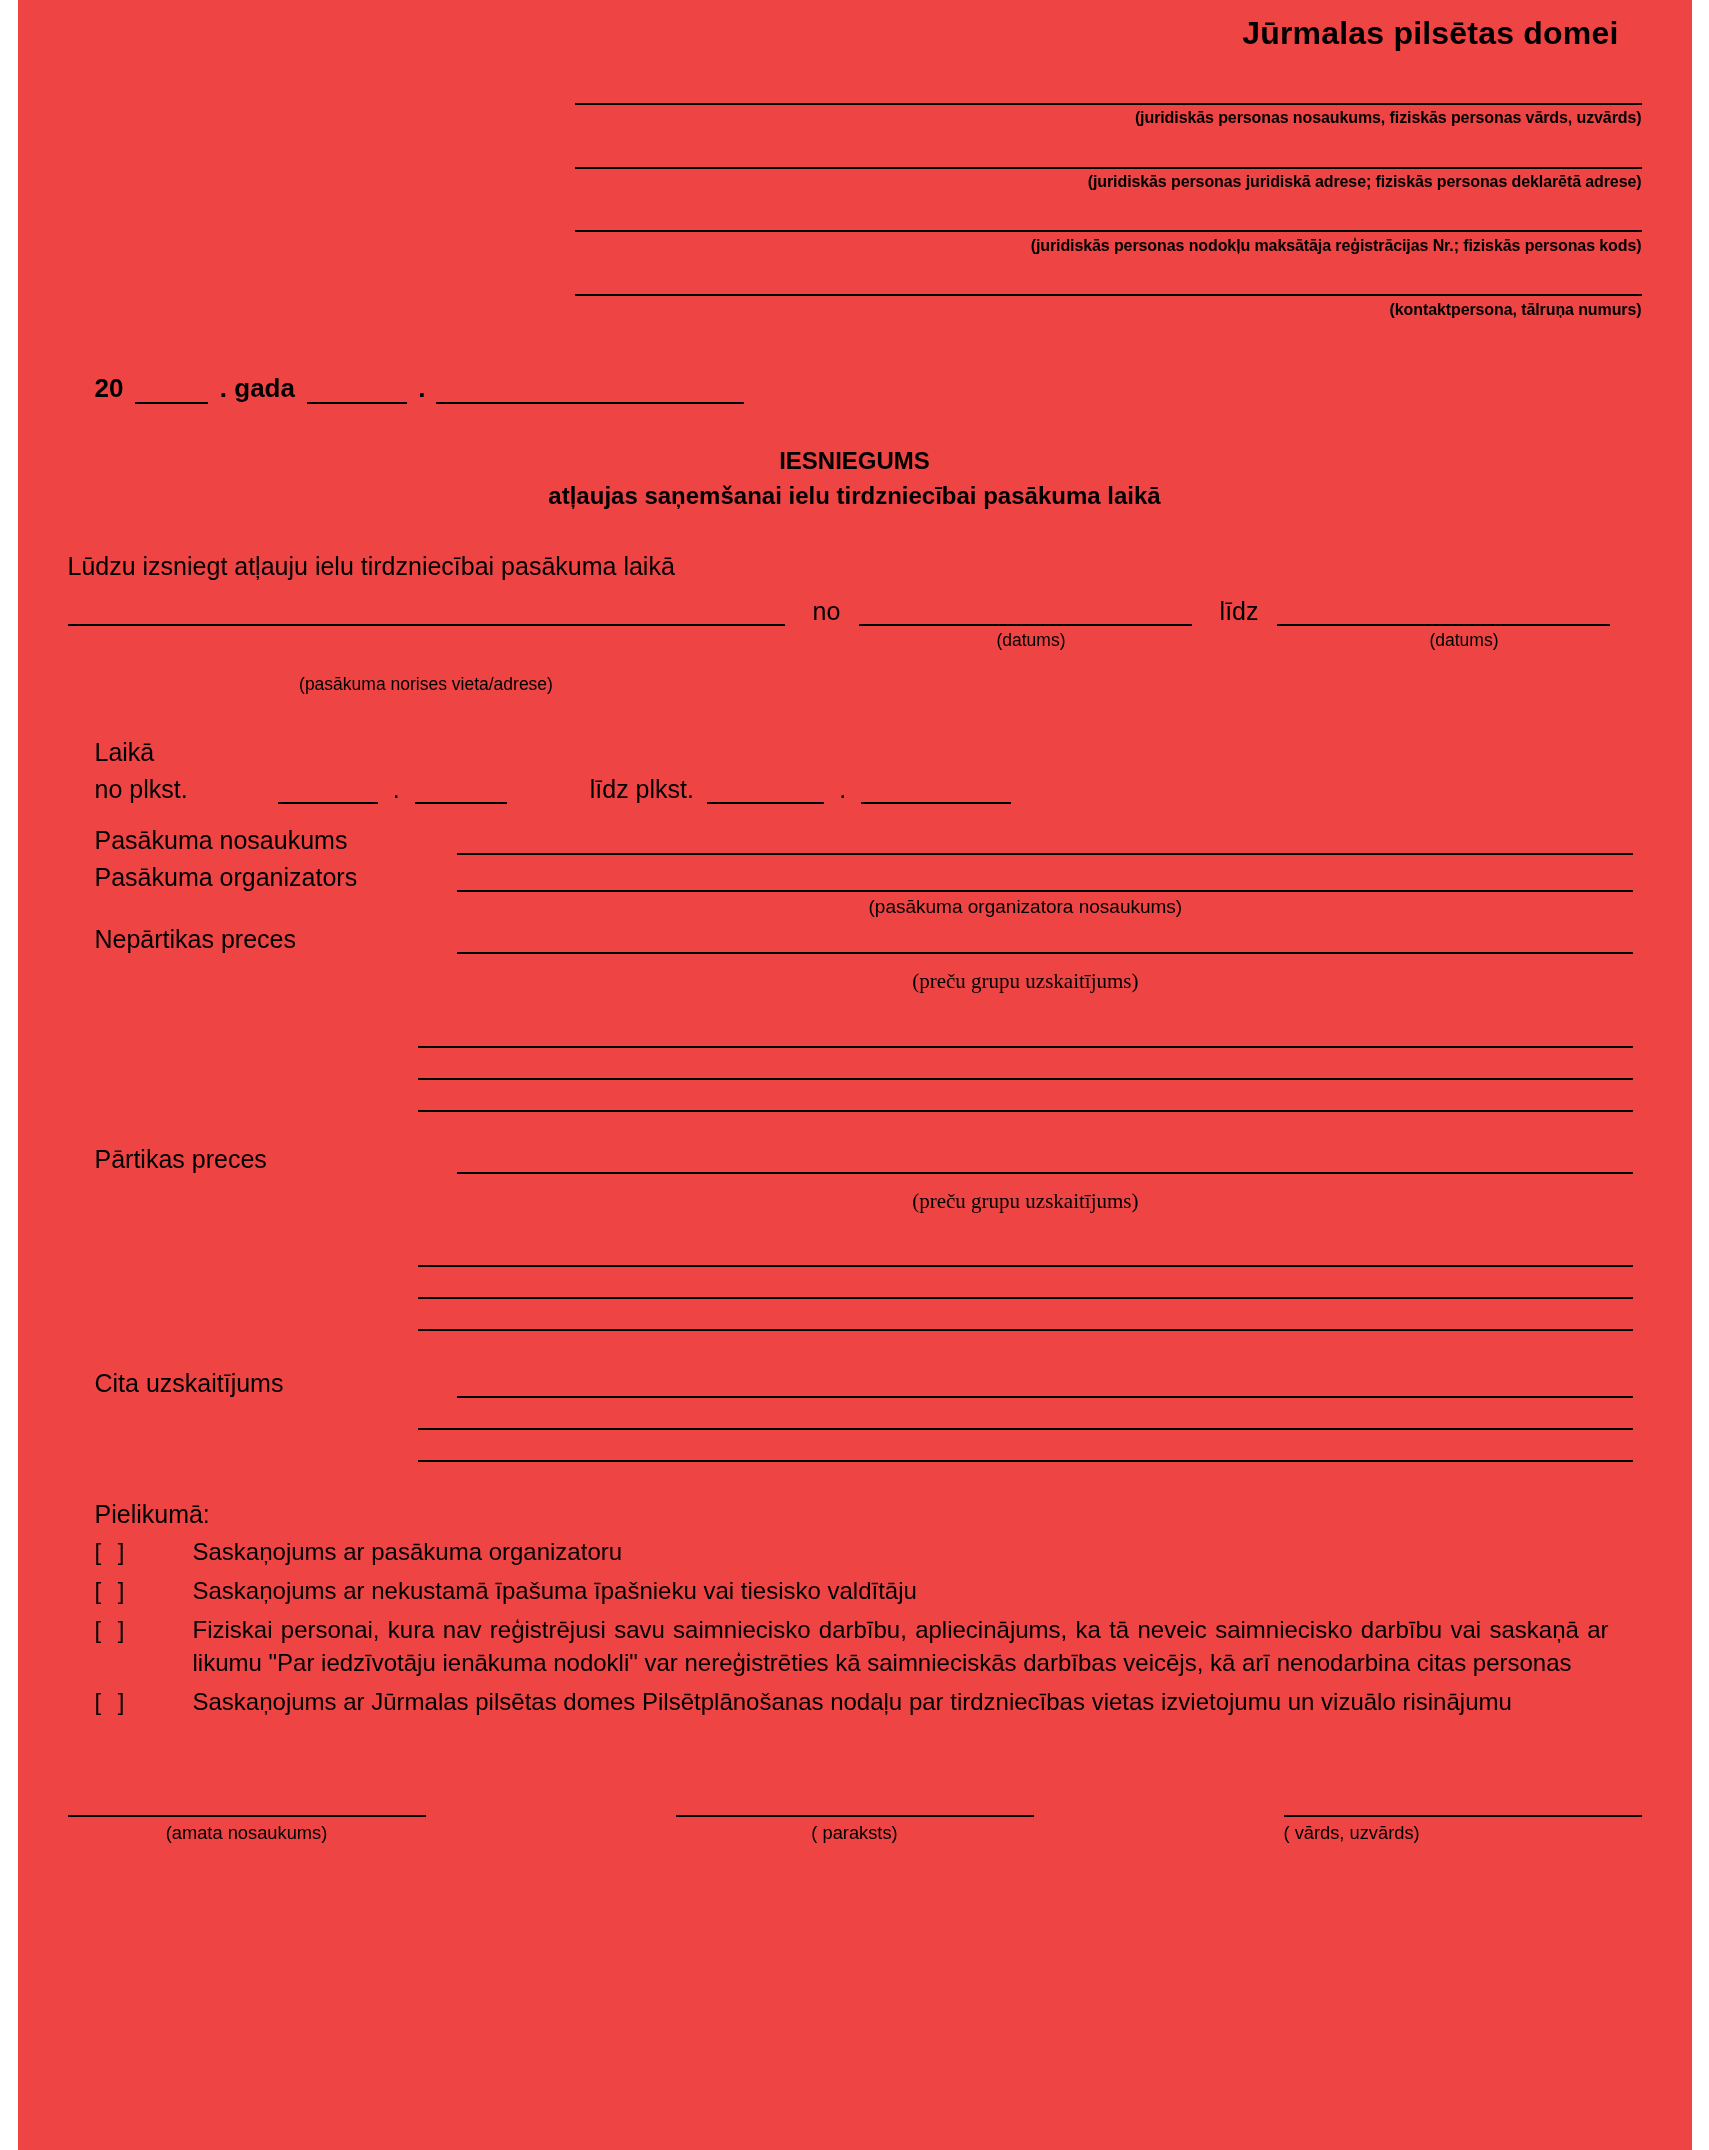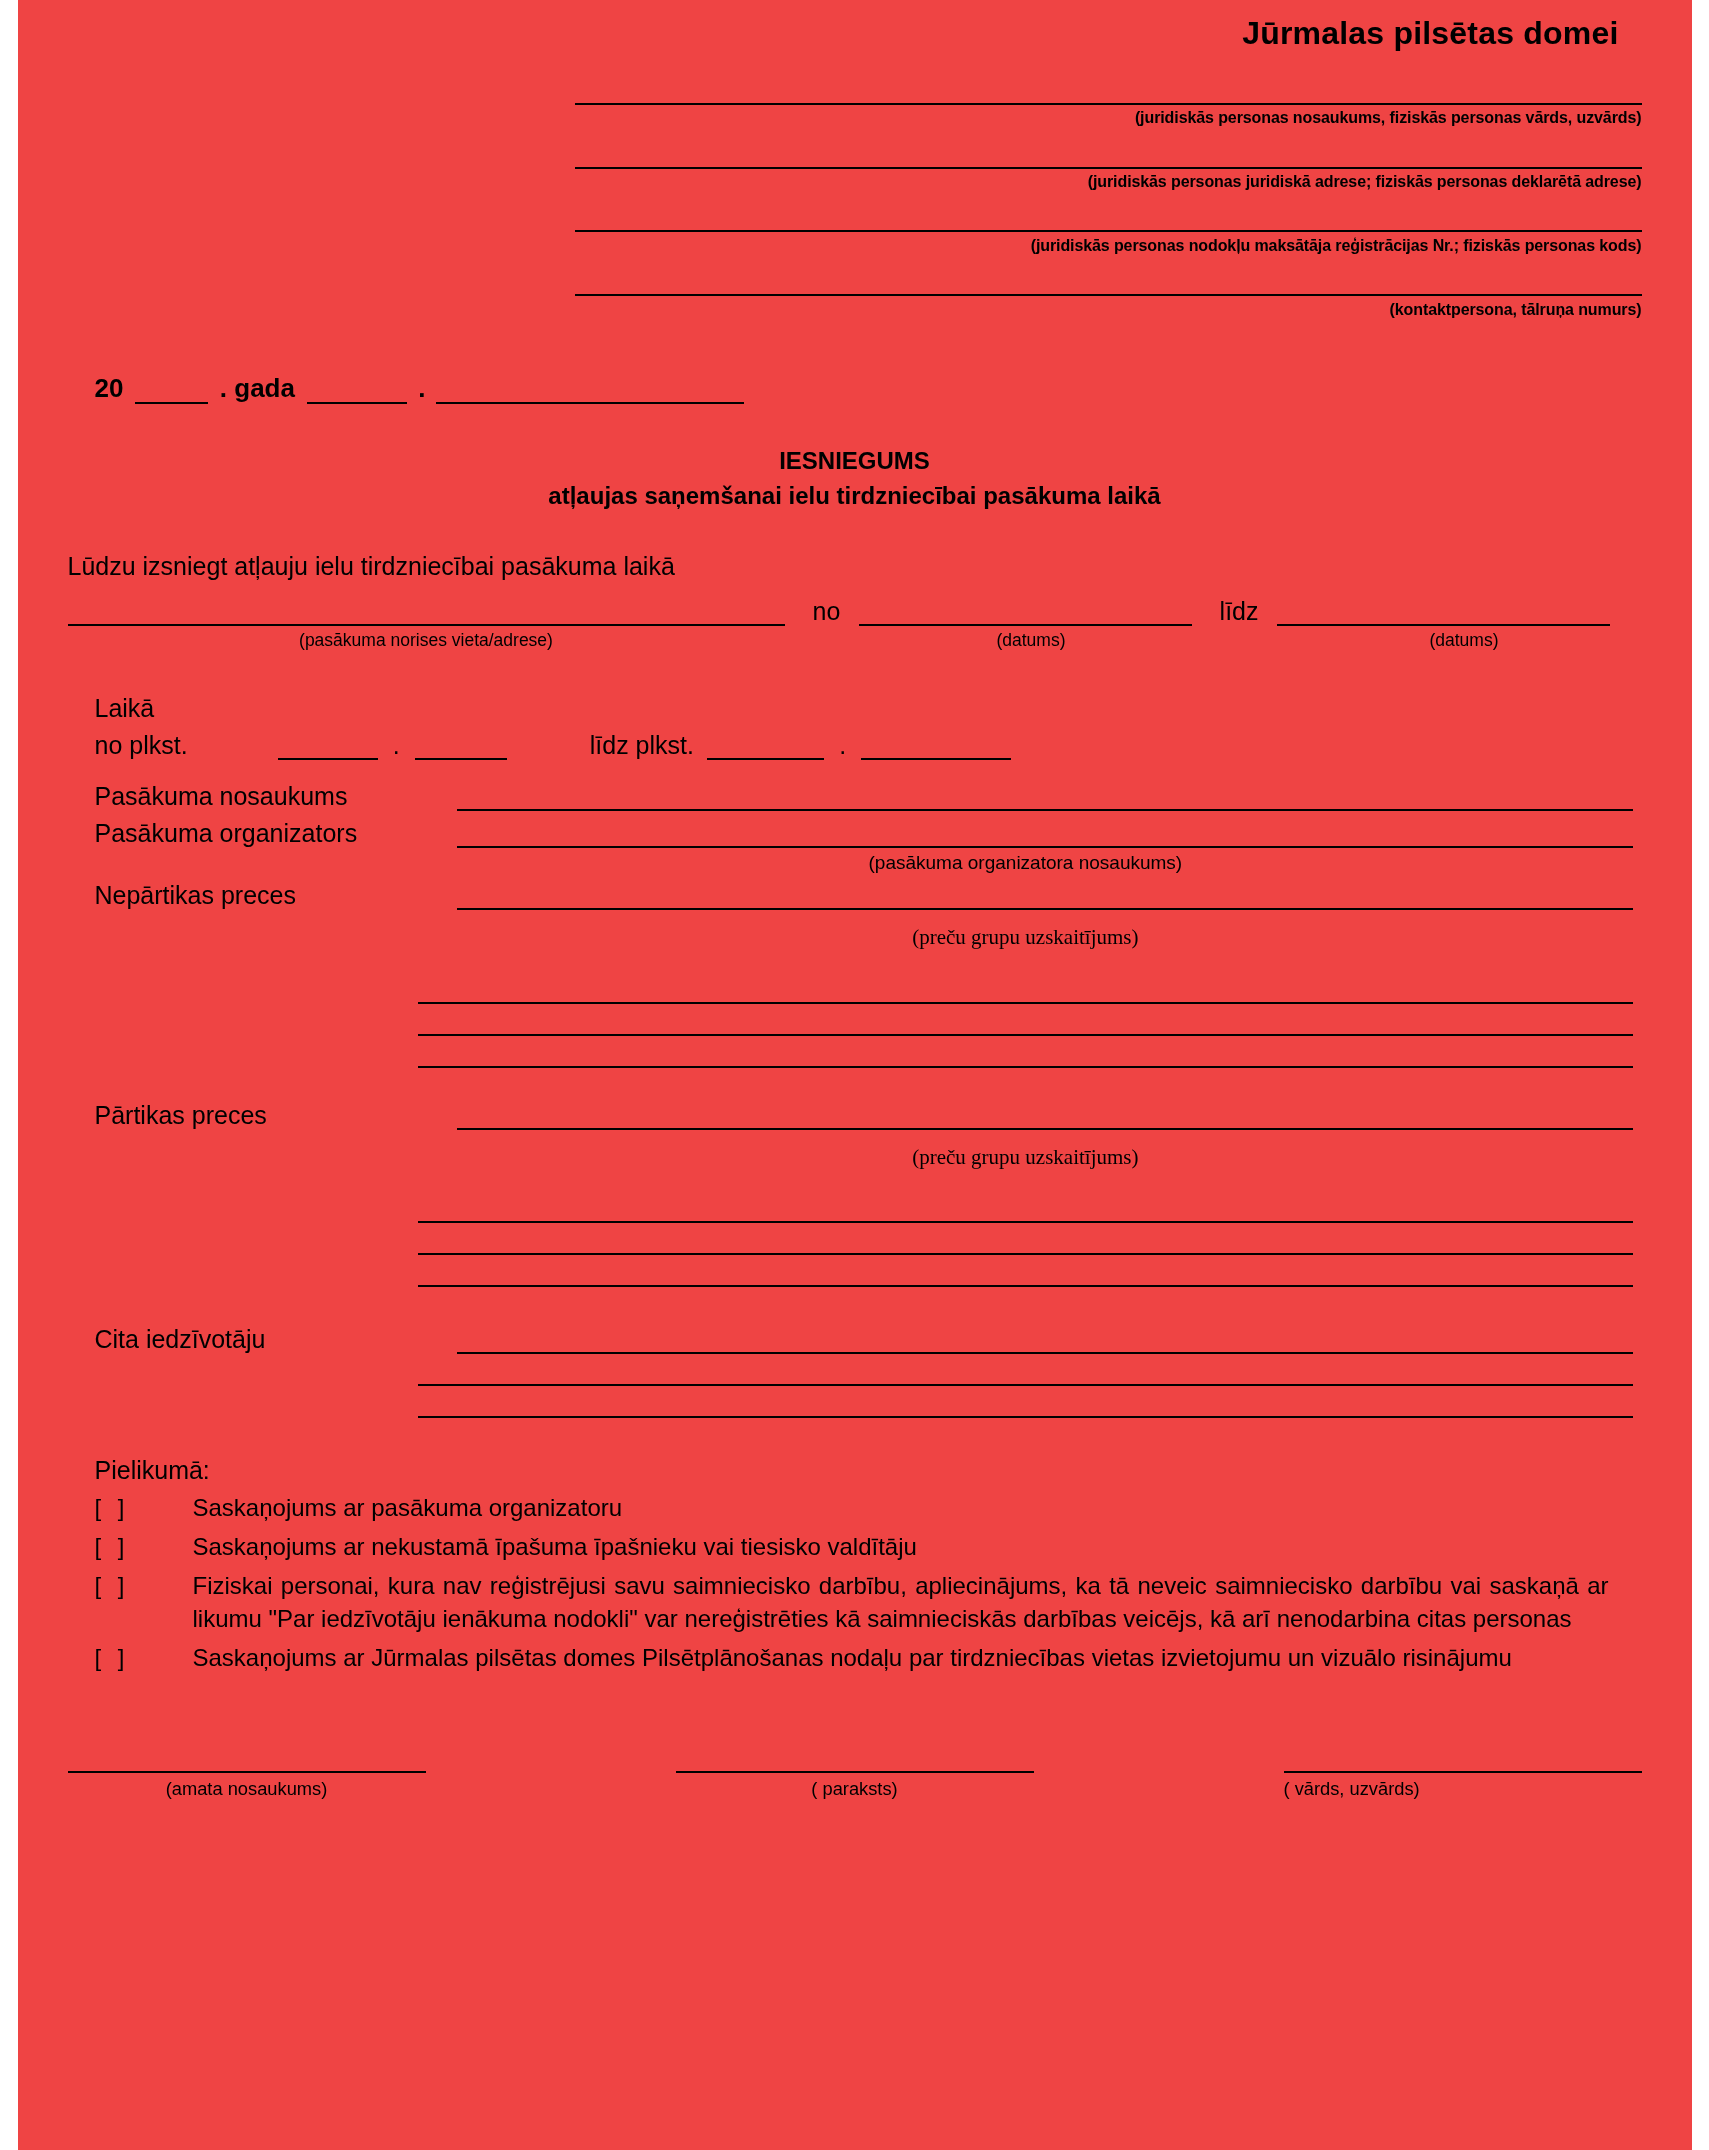--- a/index.html
+++ b/index.html
@@ -240,21 +240,21 @@
   <div class="lead">Lūdzu izsniegt atļauju ielu tirdzniecībai pasākuma laikā</div>
 
   <div class="place-row">
     <div class="fl place-line"></div>
     <div class="lbl-inline">no</div>
     <div class="fl date1-line"></div>
     <div class="lbl-inline">līdz</div>
     <div class="fl date2-line"></div>
   </div>
   <div class="caps-row">
-    <div class="cap-center" style="width:717px;">(pasākuma  norises vieta/adrese)</div>
+    <div class="cap-center" style="width:717px;margin-top:44px;">(pasākuma  norises vieta/adrese)</div>
     <div style="width:80px;"></div>
     <div class="cap-center" style="width:333px;">(datums)</div>
     <div style="width:100px;"></div>
     <div class="cap-center" style="width:333px;">(datums)</div>
   </div>
 
   <div class="time-block">
     <div>Laikā</div>
     <div class="time-row">
       <div class="t-lbl">no plkst.</div>
@@ -295,21 +295,21 @@
     <div class="field-line"></div>
   </div>
   <div class="sub-cap serif" style="margin-left:350px; margin-right:8.3px; margin-top:15px;">(preču grupu uzskaitījums)</div>
   <div class="blank-lines" style="margin-top:21.7px;">
     <div class="bl"></div>
     <div class="bl"></div>
     <div class="bl"></div>
   </div>
 
   <div class="field-row" style="margin-top:38px;">
-    <div class="field-label">Cita iedzīvotāju</div>
+    <div class="field-label">Cita uzskaitījums</div>
     <div class="field-line"></div>
   </div>
   <div class="blank-lines" style="margin-top:0;">
     <div class="bl"></div>
     <div class="bl"></div>
   </div>
 
   <div class="pielikuma">Pielikumā:</div>
 
   <div class="chk-row">

